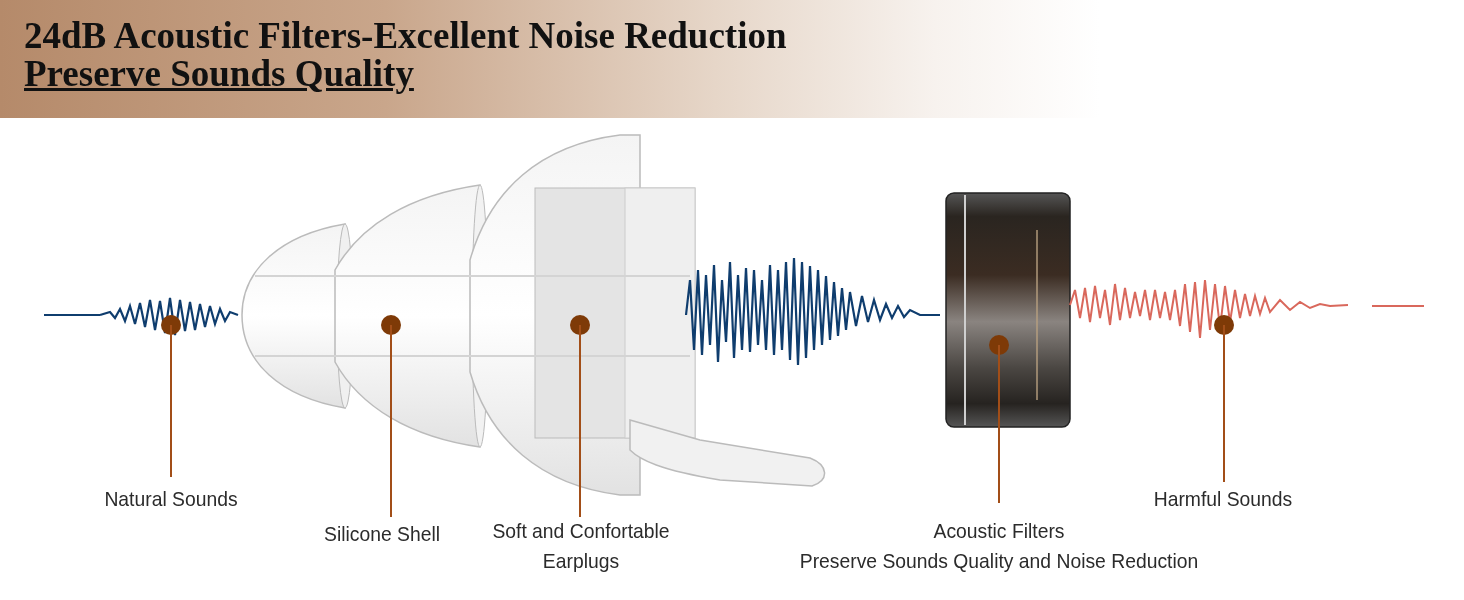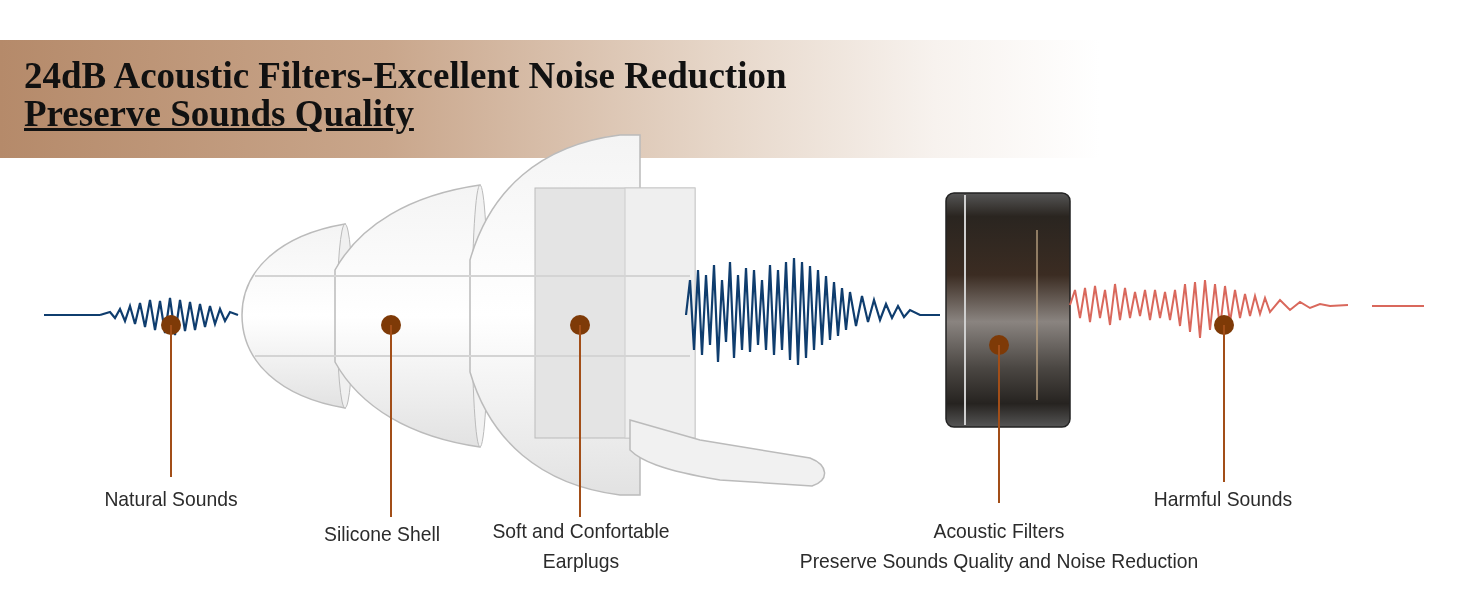--- a/index.html
+++ b/index.html
@@ -1,18 +1,18 @@
 <!DOCTYPE html>
 <html><head>
 <meta charset="utf-8">
 <style>
   html, body { margin:0; padding:0; }
   body { width:1464px; height:600px; background:#ffffff; position:relative; overflow:hidden; font-family:"Liberation Sans", sans-serif; }
   .banner { position:absolute; left:0; top:0; width:1100px; height:118px;
-    background:linear-gradient(90deg, #b58a6a 0%, #c9a68b 35%, #e6d6c8 65%, #f7f2ee 85%, #ffffff 100%);margin-top:40px; }
+    background:linear-gradient(90deg, #b58a6a 0%, #c9a68b 35%, #e6d6c8 65%, #f7f2ee 85%, #ffffff 100%); }
   .title { position:absolute; left:24px; font-family:"Liberation Serif", serif; font-weight:bold; color:#111; font-size:37px; letter-spacing:0px; white-space:nowrap; }
   .t1 { top:14px; }
   .t2 { top:52px;text-decoration:underline; }
   .label { position:absolute; font-family:"Liberation Sans", sans-serif; font-size:21px; color:#2b2b2b; text-align:center; white-space:nowrap; transform:scaleX(0.92); transform-origin:center; }
   .callout-line { position:absolute; width:2px; background:#a24e18; }
   .dot { position:absolute; width:20px; height:20px; border-radius:50%; background:#7e3a07; }
   svg { position:absolute; left:0; top:0; }
 </style>
 </head>
 <body>

